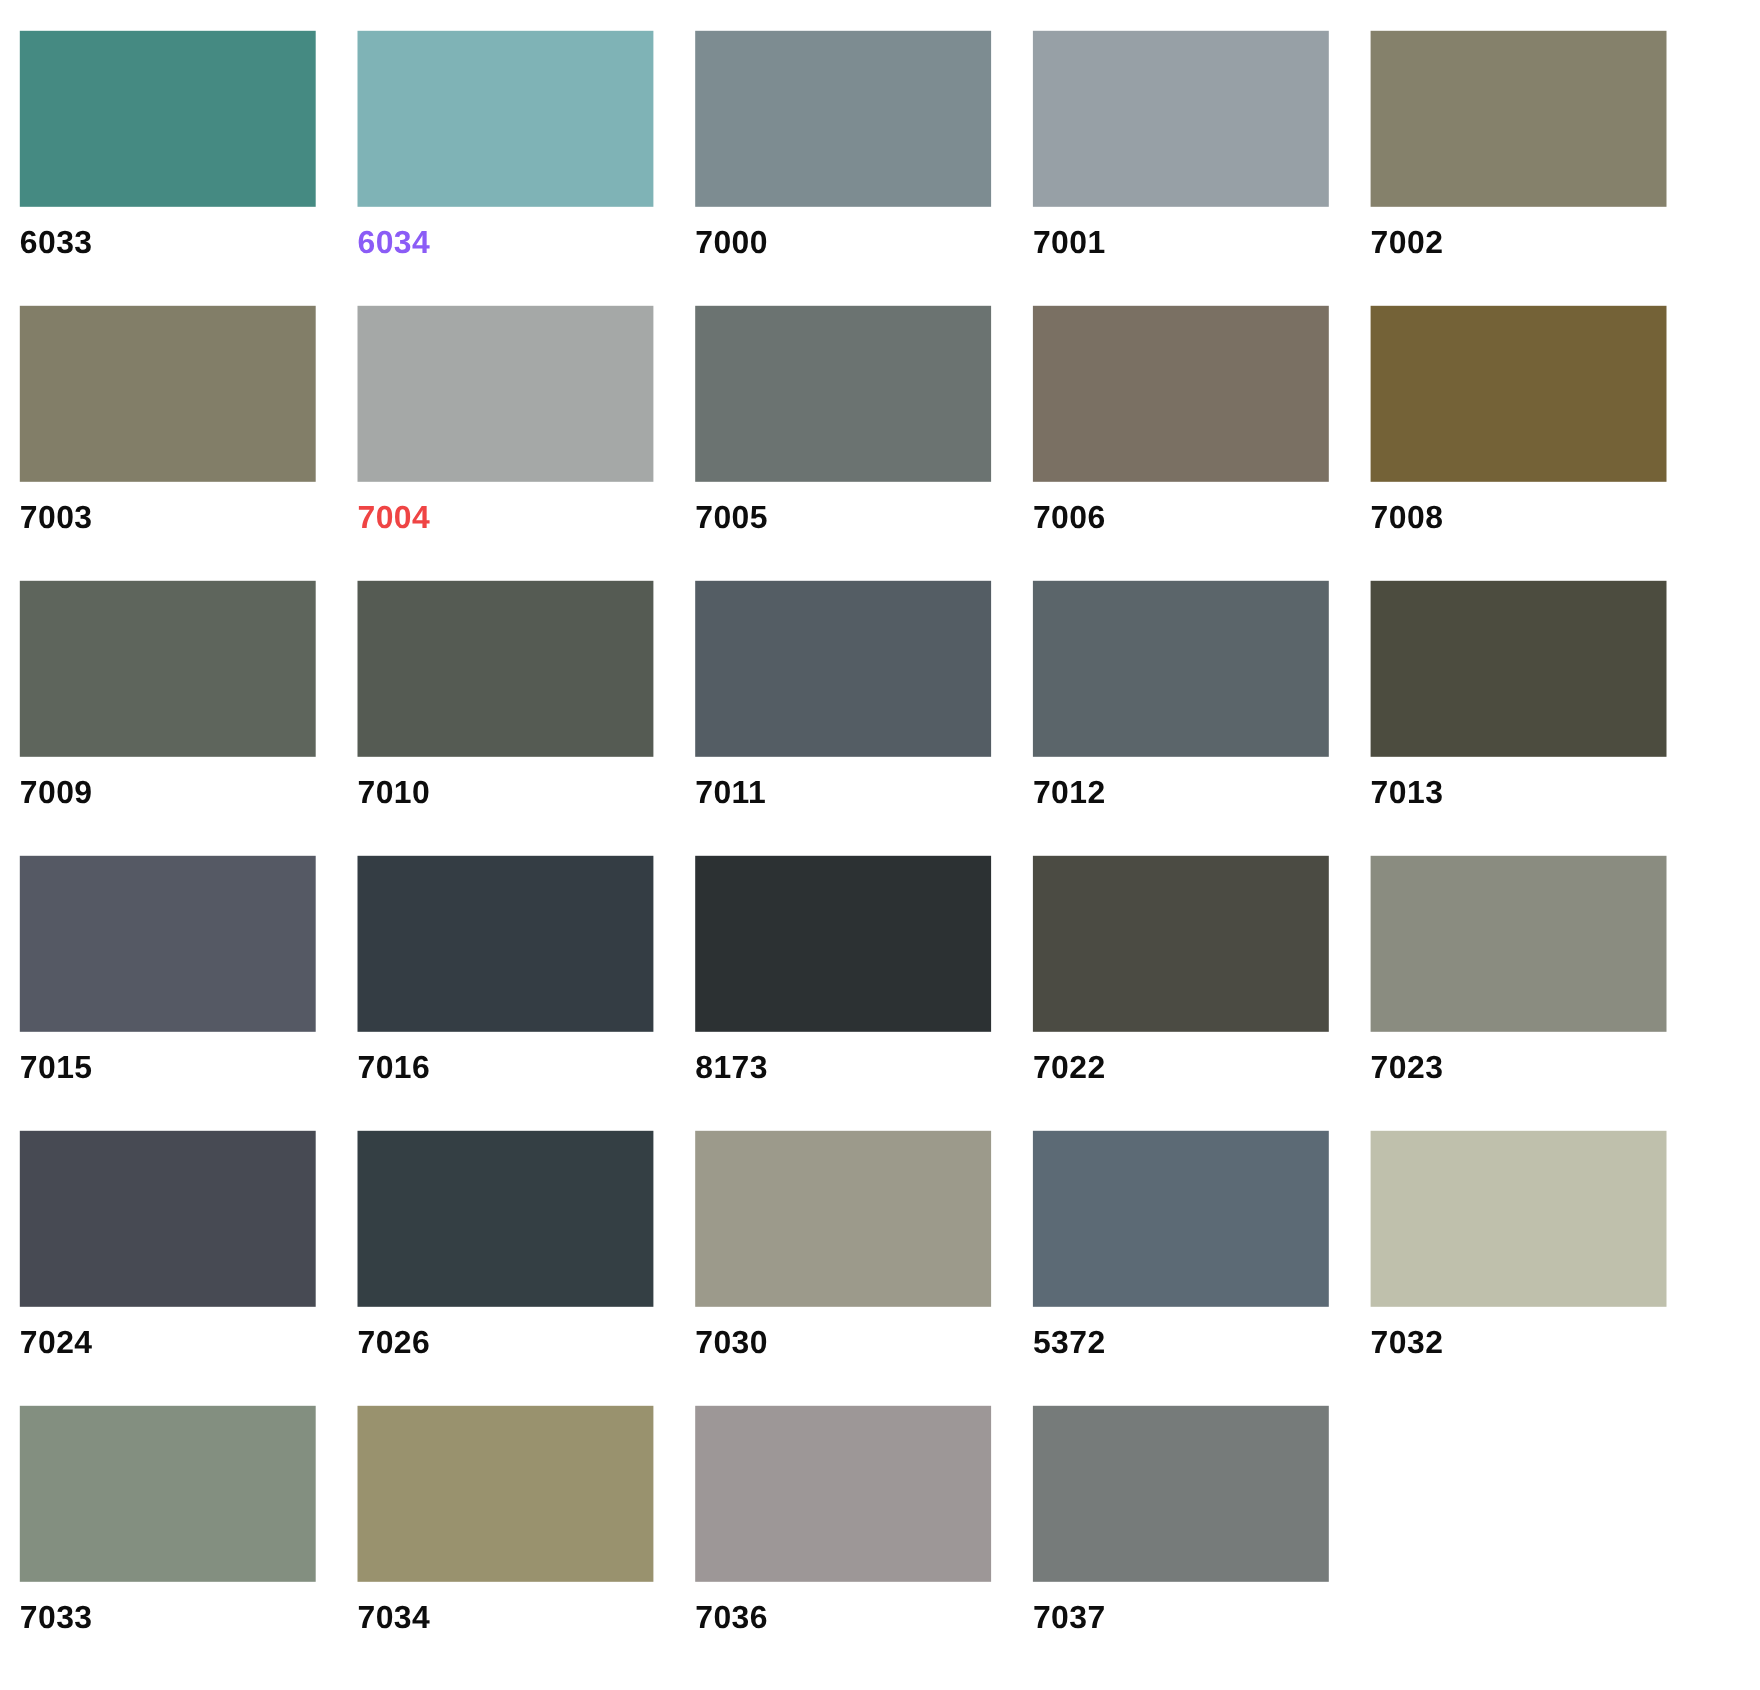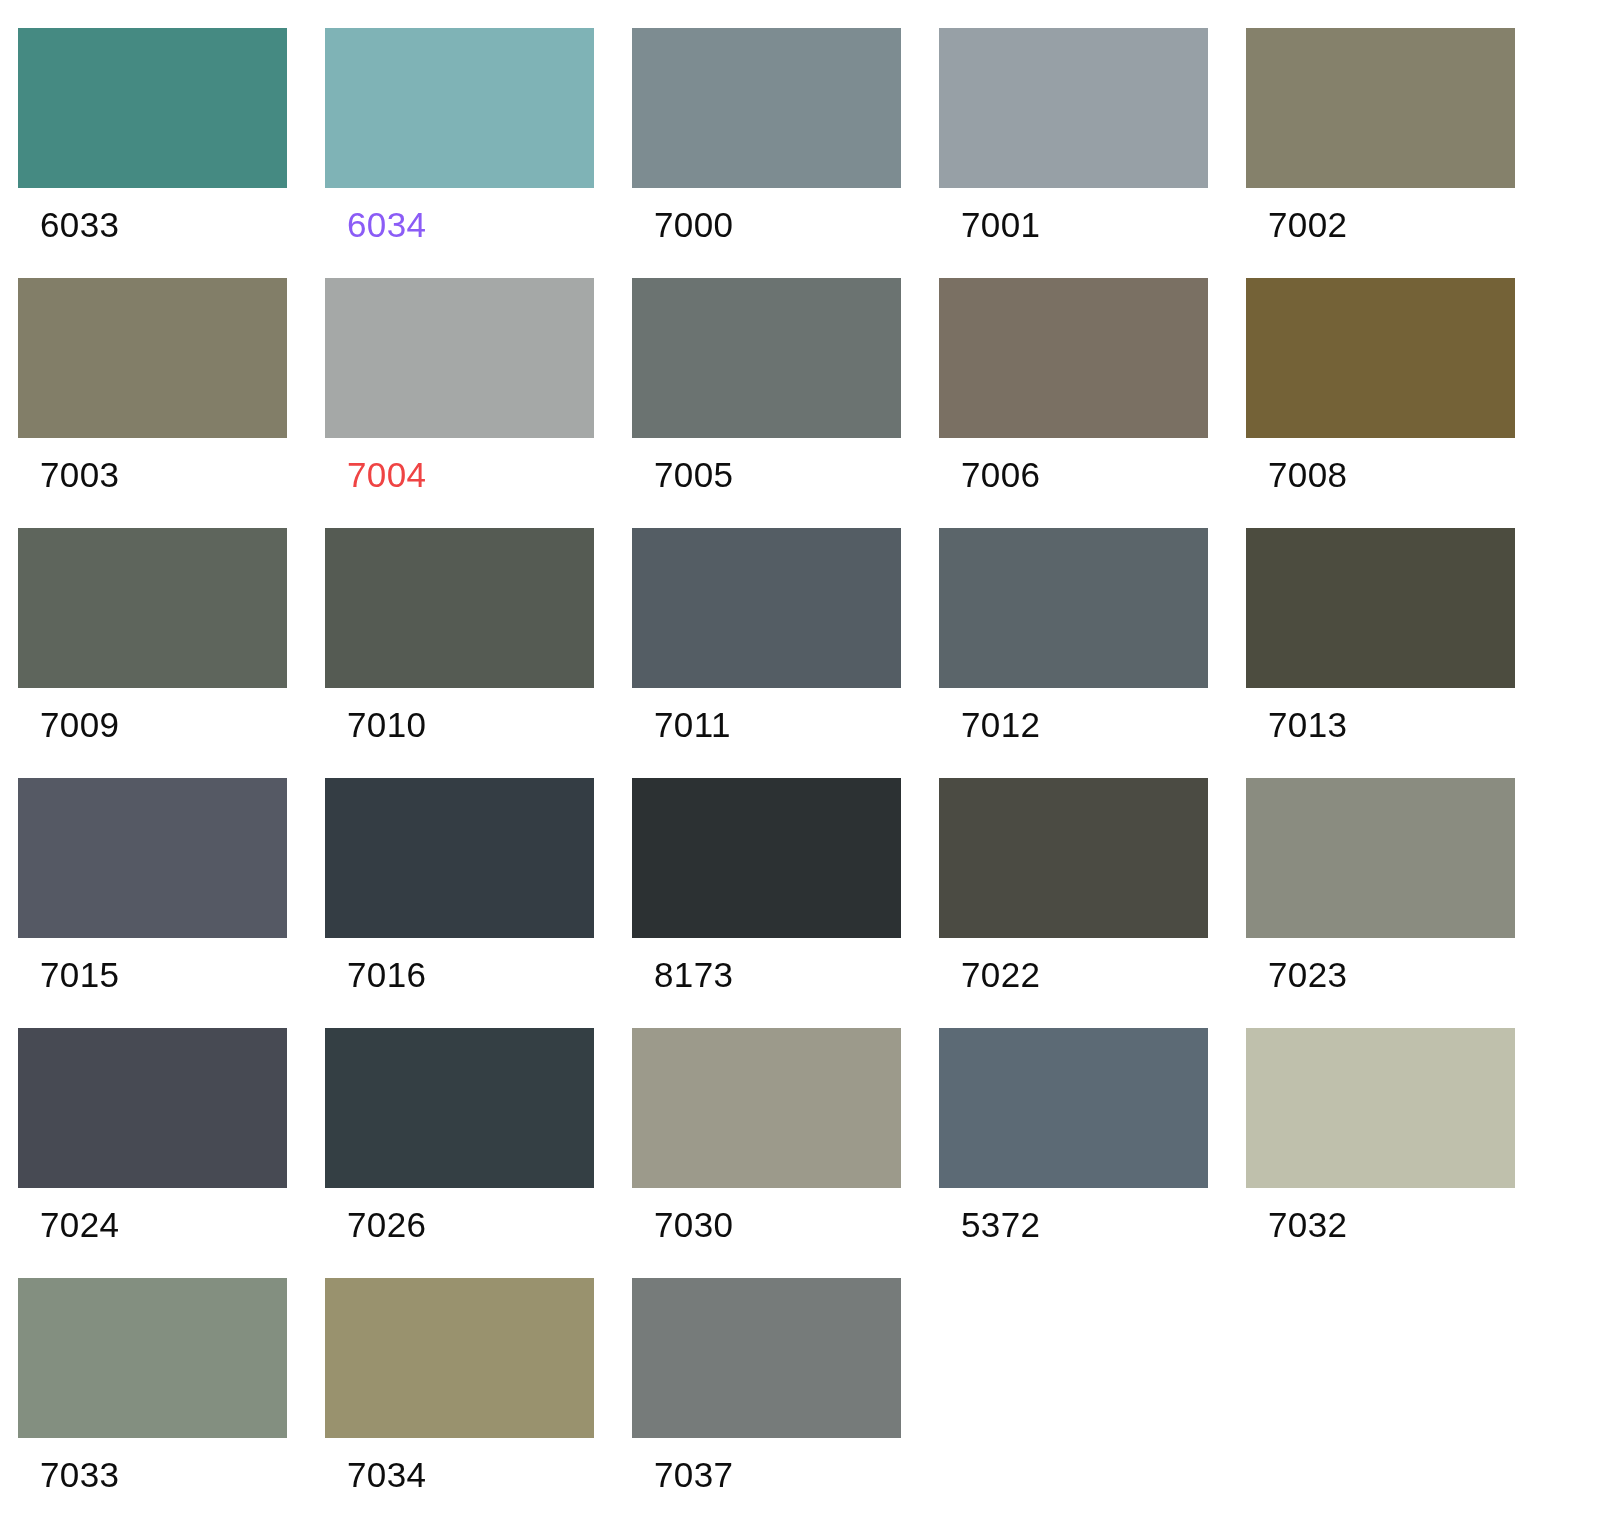--- a/index.html
+++ b/index.html
@@ -40,27 +40,26 @@
   .swatch-chip {
     width: 269px;
     height: 160px;
     display: block;
     flex: 0 0 160px;
   }
 
   .swatch-label {
     margin-top: 19px;
     font-family: "Liberation Sans", "DejaVu Sans", sans-serif;
-    font-size: 35px;
-    font-weight: 400;
+    font-size: 29px;
+    font-weight: 700;
     letter-spacing: 0.4px;
     color: #0d0d0d;
     line-height: 1;
     white-space: nowrap;
-    margin-left: 22px;
   }
 </style>
 </head>
 <body style="background-color: rgb(255, 255, 255);">
 
 <div id="palette-grid">
     <div class="swatch-cell">
       <div class="swatch-chip" style="background-color: rgb(69, 138, 130);"></div>
       <div class="swatch-label" style="color: rgb(13, 13, 13);">6033</div>
     </div>
@@ -162,16 +161,20 @@
     </div>
     <div class="swatch-cell">
       <div class="swatch-chip" style="background-color: rgb(131, 143, 128);"></div>
       <div class="swatch-label" style="color: rgb(13, 13, 13);">7033</div>
     </div>
     <div class="swatch-cell">
       <div class="swatch-chip" style="background-color: rgb(153, 146, 110);"></div>
       <div class="swatch-label" style="color: rgb(13, 13, 13);">7034</div>
     </div>
     <div class="swatch-cell">
+      <div class="swatch-chip" style="background-color: rgb(157, 151, 151);"></div>
+      <div class="swatch-label" style="color: rgb(13, 13, 13);">7036</div>
+    </div>
+    <div class="swatch-cell">
       <div class="swatch-chip" style="background-color: rgb(118, 123, 122);"></div>
       <div class="swatch-label" style="color: rgb(13, 13, 13);">7037</div>
     </div>
   </div>
 
 </body></html>

